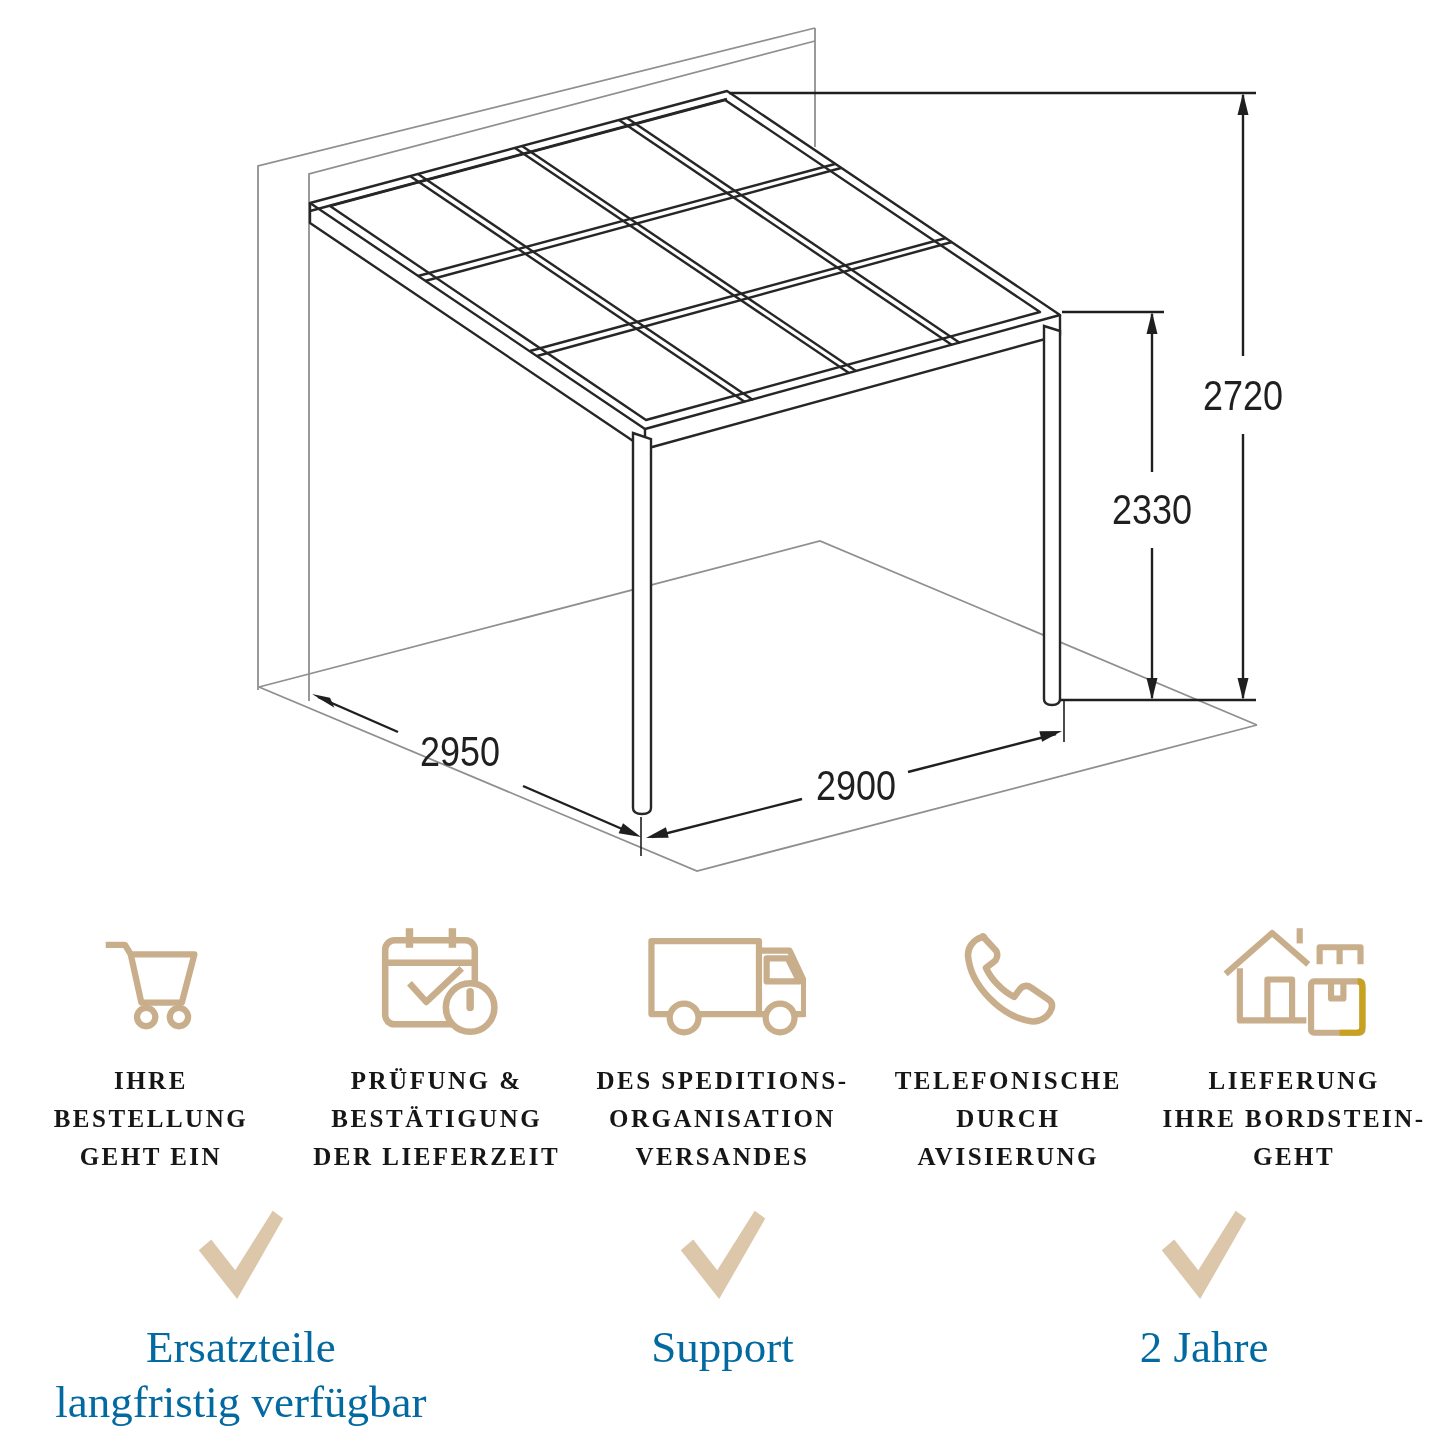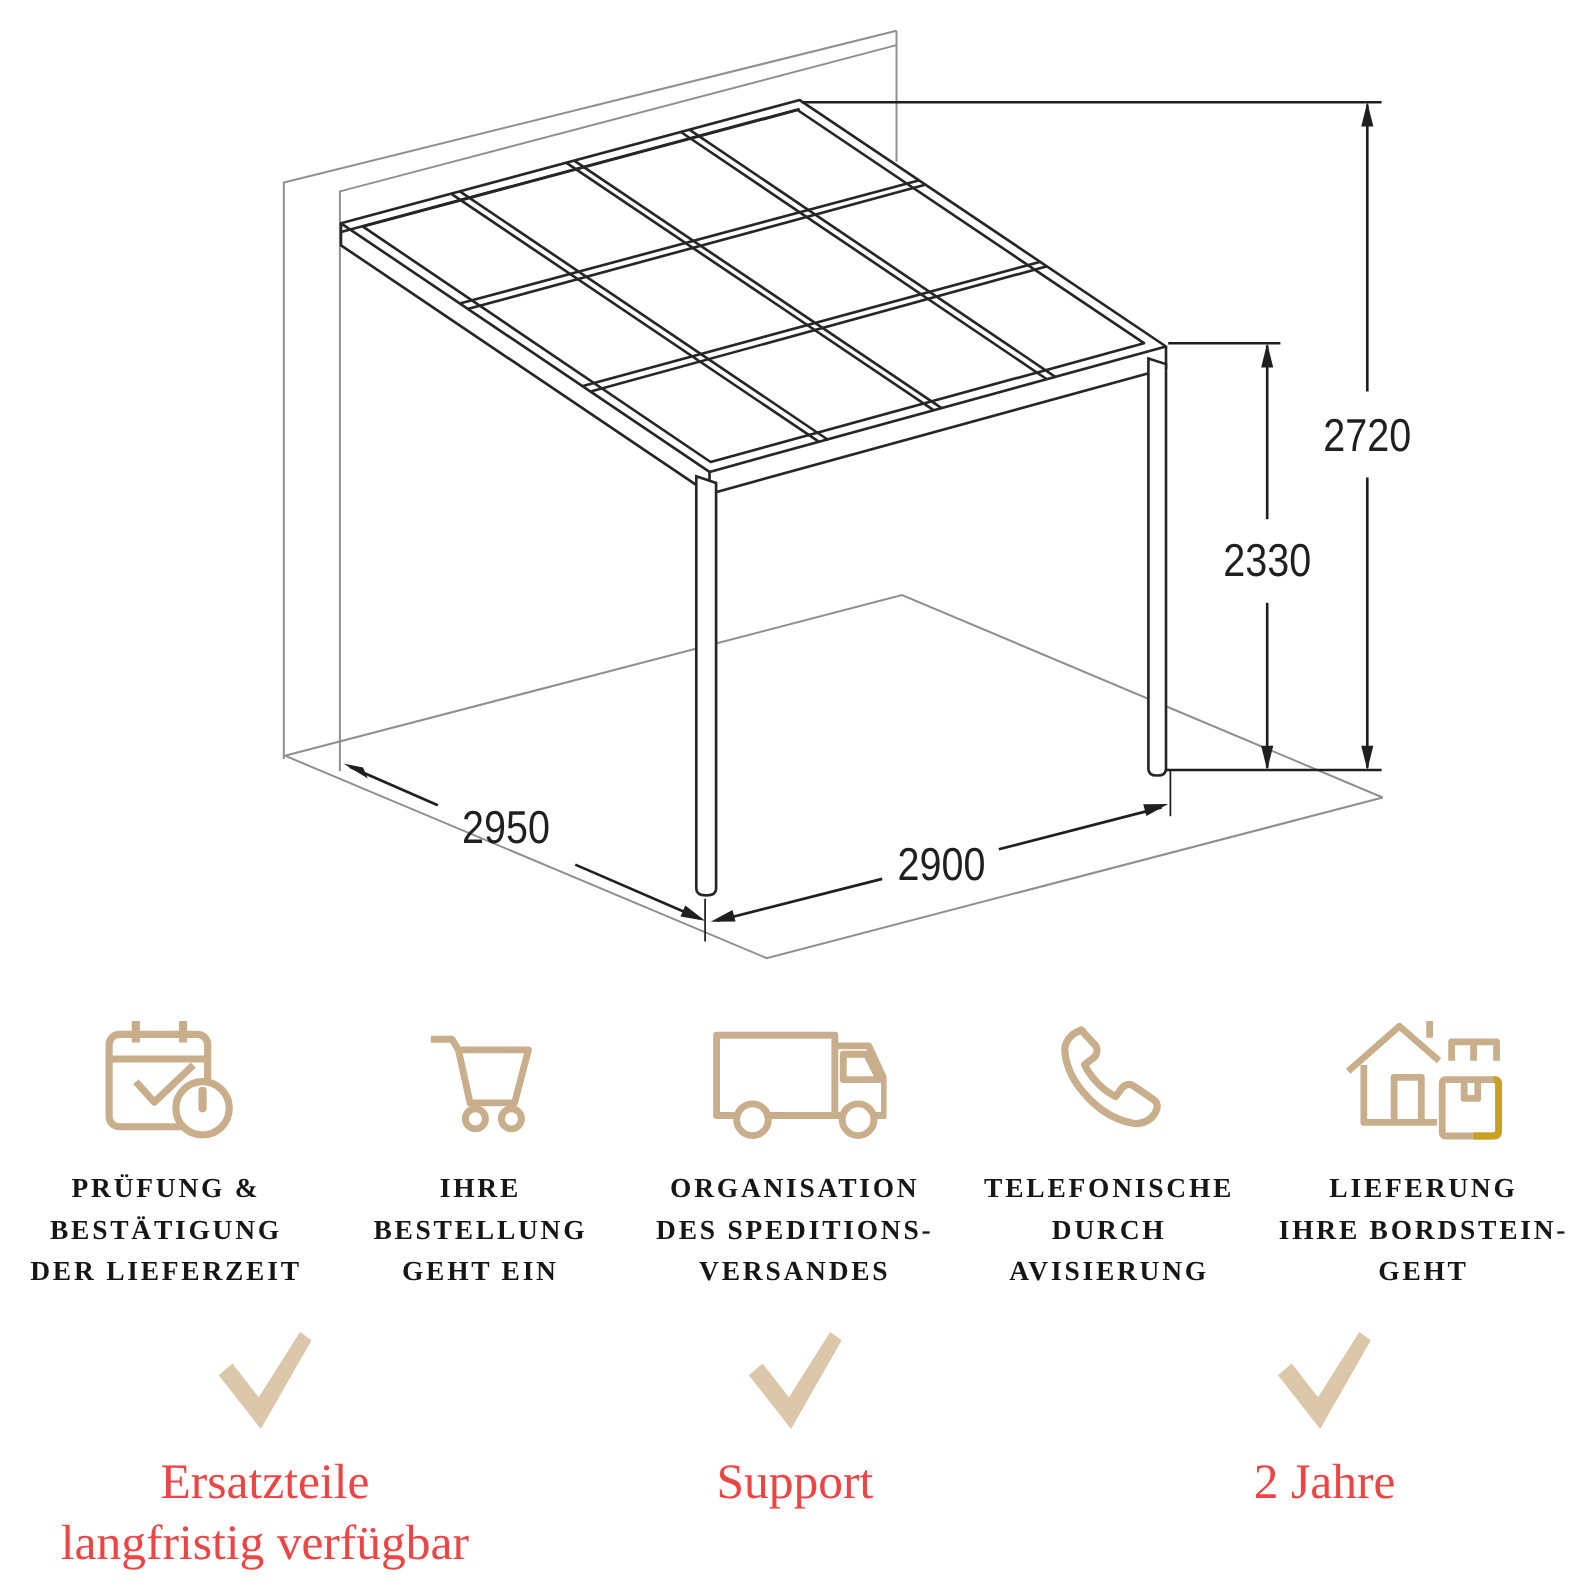--- a/index.html
+++ b/index.html
@@ -9,21 +9,21 @@
   .dim-label{font-family:"Liberation Sans",sans-serif;font-size:42px;fill:#1f1f1f;}
   .services-row{display:flex;margin-top:14px;padding:0 8px;}
   .step{flex:1;text-align:center;}
   .icon-box{height:132px;display:flex;align-items:center;justify-content:center;}
   .svc-label{margin-top:16px;font-size:25px;font-weight:700;letter-spacing:2.5px;
              line-height:38px;color:#161616;}
   .svc-label span{display:block;}
   .benefits-row{display:flex;margin-top:28px;}
   .benefit{flex:1;text-align:center;}
   .check-box{height:100px;display:flex;align-items:flex-end;justify-content:center;}
-  .benefit-text{margin-top:16px;font-size:45px;line-height:55px;color:#ef4444;}
+  .benefit-text{margin-top:16px;font-size:45px;line-height:55px;color:#0369a1;}
   .benefit-text span{display:block;}
 </style>
 </head>
 <body>
 
 <div class="sheet">
 
   <svg class="drawing-svg" width="1445" height="900" viewBox="0 0 1445 900">
 
     <g stroke="#8f8f8f" stroke-width="1.8" fill="none">
@@ -90,65 +90,65 @@
     <text class="dim-label" x="1243" y="410" text-anchor="middle" textLength="80" lengthAdjust="spacingAndGlyphs">2720</text>
     <text class="dim-label" x="1152" y="524" text-anchor="middle" textLength="80" lengthAdjust="spacingAndGlyphs">2330</text>
     <text class="dim-label" x="460" y="766" text-anchor="middle" textLength="80" lengthAdjust="spacingAndGlyphs">2950</text>
     <text class="dim-label" x="856" y="800" text-anchor="middle" textLength="80" lengthAdjust="spacingAndGlyphs">2900</text>
   </svg>
 
   <div class="services-row">
 
     <div class="step">
       <div class="icon-box">
+        <svg width="106" height="102" viewBox="0 0 110 105" fill="none" stroke="#c9ae8c" stroke-width="6.5" stroke-linejoin="round">
+          <path d="M8,16 H28 L34,26 H100 L87,76 H45 L34,26"></path>
+          <circle cx="50" cy="91" r="9.5"></circle>
+          <circle cx="84" cy="91" r="9.5"></circle>
+        </svg>
+      </div>
+      <div class="svc-label">
+        <span>IHRE</span>
+        <span>BESTELLUNG</span>
+        <span>GEHT EIN</span>
+      </div>
+    </div>
+
+    <div class="step">
+      <div class="icon-box">
         <svg width="126" height="120" viewBox="0 0 135 125" fill="none" stroke="#c9ae8c" stroke-width="7" stroke-linejoin="round">
           <rect x="12" y="20" width="96" height="90" rx="10"></rect>
           <line x1="38" y1="7" x2="38" y2="28" stroke-width="8"></line>
           <line x1="84" y1="7" x2="84" y2="28" stroke-width="8"></line>
           <line x1="12" y1="44" x2="108" y2="44"></line>
           <path d="M38,66 L56,86 L94,50"></path>
           <circle cx="103" cy="92" r="26" fill="#ffffff"></circle>
           <line x1="103" y1="75" x2="103" y2="92" stroke-width="8" stroke-linecap="round"></line>
         </svg>
       </div>
       <div class="svc-label">
         <span>PRÜFUNG &amp;</span>
         <span>BESTÄTIGUNG</span>
         <span>DER LIEFERZEIT</span>
       </div>
     </div>
 
     <div class="step">
       <div class="icon-box">
-        <svg width="106" height="102" viewBox="0 0 110 105" fill="none" stroke="#c9ae8c" stroke-width="6.5" stroke-linejoin="round">
-          <path d="M8,16 H28 L34,26 H100 L87,76 H45 L34,26"></path>
-          <circle cx="50" cy="91" r="9.5"></circle>
-          <circle cx="84" cy="91" r="9.5"></circle>
-        </svg>
-      </div>
-      <div class="svc-label">
-        <span>IHRE</span>
-        <span>BESTELLUNG</span>
-        <span>GEHT EIN</span>
-      </div>
-    </div>
-
-    <div class="step">
-      <div class="icon-box">
         <svg width="168" height="125" viewBox="0 0 175 130" fill="none" stroke="#c9ae8c" stroke-width="6.5" stroke-linejoin="round">
           <rect x="14" y="24" width="112" height="76"></rect>
           <path d="M126,34 H158 L173,66 V100 H126"></path>
           <path d="M134,42 H156 L168,66 H134 Z"></path>
           <circle cx="48" cy="104" r="15" fill="#ffffff"></circle>
           <circle cx="148" cy="104" r="15" fill="#ffffff"></circle>
         </svg>
       </div>
       <div class="svc-label">
+        <span>DES SPEDITIONS-</span>
         <span>ORGANISATION</span>
-        <span>DES SPEDITIONS-</span>
         <span>VERSANDES</span>
       </div>
     </div>
 
     <div class="step">
       <div class="icon-box">
         <svg width="108" height="112" viewBox="0 0 115 118" fill="none" stroke="#c9ae8c" stroke-width="7" stroke-linejoin="round">
           <path d="M30,13 C21,16 14,24 15,34 C18,65 50,98 82,103 C92,104 101,98 104,89
                    C105,85 104,82 101,80 L82,67 C78,64 73,65 70,69 L64,77
                    C52,71 40,59 34,46 L42,40 C46,37 47,32 45,28 L33,15 C32,13 31,12 30,13 Z"></path>

